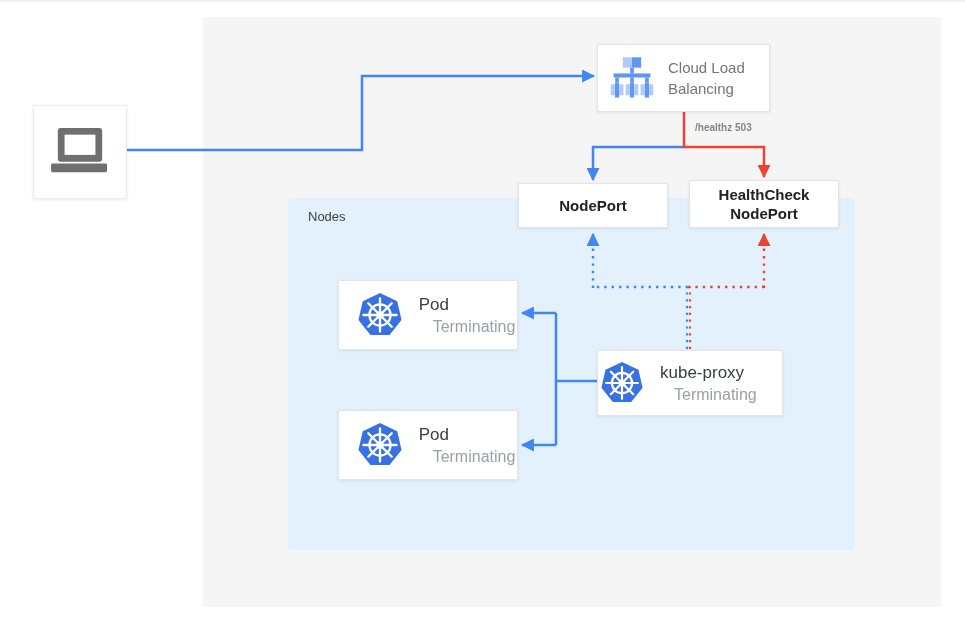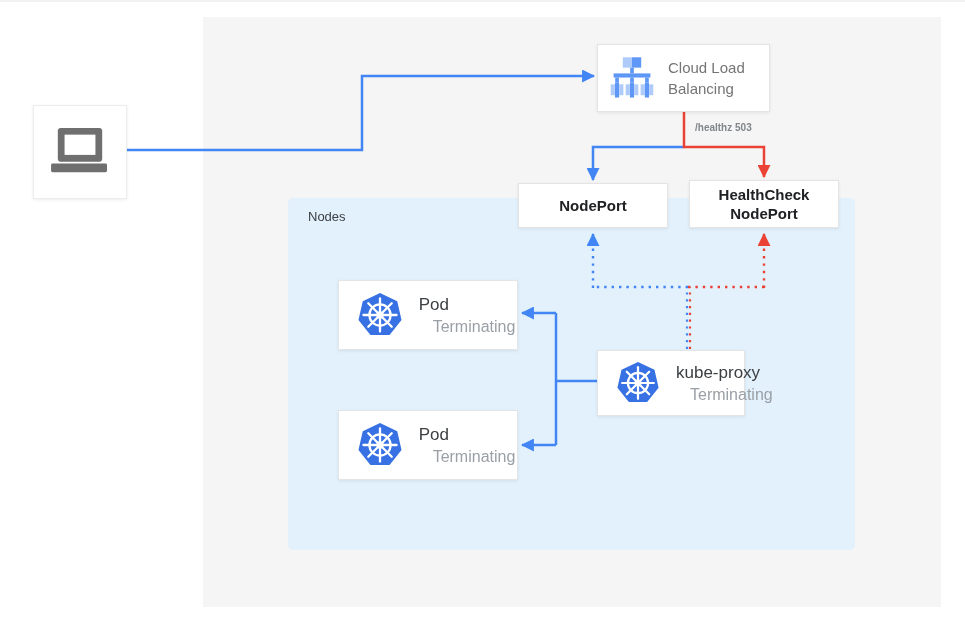--- a/index.html
+++ b/index.html
@@ -12,21 +12,21 @@
   .box{position:absolute;background:#fff;border:1px solid #e4e4e4;box-shadow:0 1px 3px rgba(0,0,0,.08);box-sizing:border-box;display:flex;align-items:center;}
   .laptop-box{left:33px;top:103px;width:94px;height:94px;justify-content:center;border-color:#ececec;}
   .lb-box{left:597px;top:42px;width:173px;height:68px;padding-left:11px;}
   .lb-text{margin-left:13px;font-size:15px;line-height:21px;color:#757575;width:92px;}
   .np-box{left:518px;top:181px;width:150px;height:45px;justify-content:center;}
   .np-label{font-size:15px;font-weight:bold;color:#202124;text-align:center;line-height:19px;}
   .hc-box{left:689px;top:178px;width:150px;height:48px;justify-content:center;}
   .hc-label{font-size:15px;font-weight:bold;color:#202124;text-align:center;line-height:19px;width:110px;}
   .pod-box{left:338px;width:180px;height:70px;padding-left:16px;justify-content:center;}
   .pod1{top:278px;} .pod2{top:408px;}
-  .kp-box{left:597px;top:348px;width:148px;height:66px;padding-left:18px;}
+  .kp-box{left:597px;top:348px;width:186px;height:66px;padding-left:2px;}
   .card-text{margin-left:16px;}
   .card-title{font-size:17px;color:#3c4043;line-height:22px;}
   .card-sub{font-size:16px;color:#9aa0a6;line-height:21px;margin-left:14px;}
   .healthz{position:absolute;left:695px;top:120px;font-size:10px;font-weight:bold;color:#80868b;}
   .k8s-icon{width:46px;height:46px;flex:0 0 auto;}
   .kp-box .k8s-icon{width:44px;height:44px;}
 </style>
 </head>
 <body>
 

